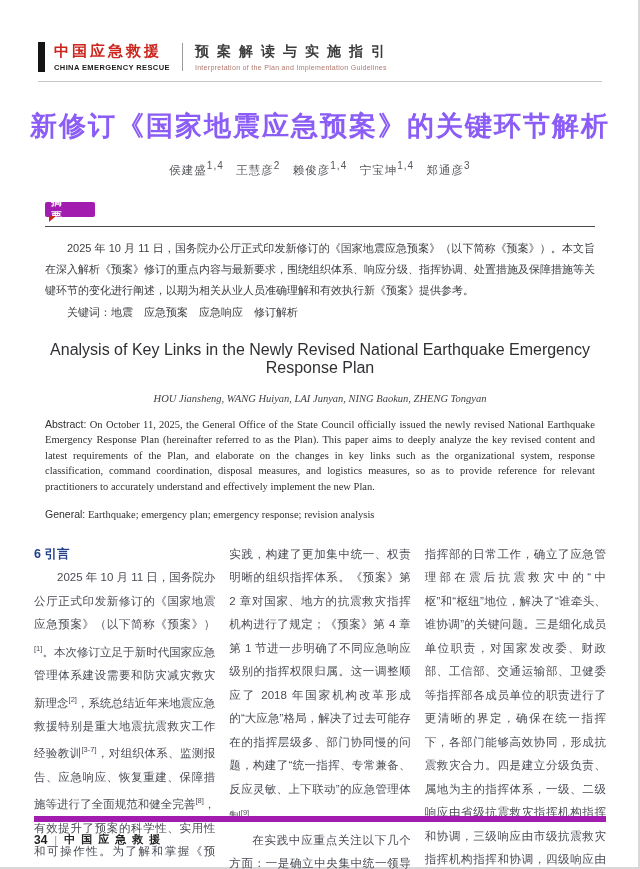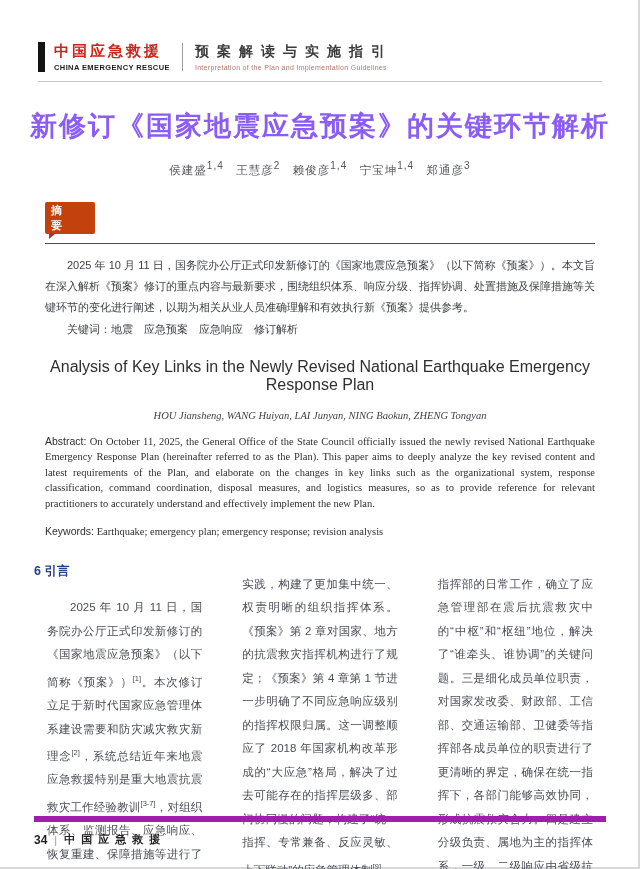--- a/index.html
+++ b/index.html
@@ -27,21 +27,21 @@
   .article-title{
     margin-top:26px; text-align:center;
     font-family:"DejaVu Serif", serif;
     font-size:27px; font-weight:bold; color:#8b5cf6; letter-spacing:2px;
   }
   .authors-cn{ margin-top:16px; text-align:center; font-size:11.5px; color:#55565c; letter-spacing:1px; }
   .authors-cn sup{ font-size:10px; }
   
   .abstract-sec{ margin:24px 45px 0 45px; }
   .abs-badge{
-    position:relative; width:50px; height:32px; background:#c2410c;
+    position:relative; width:50px; height:15px; background:#a21caf;
     color:#fff; font-size:11px; font-weight:bold; letter-spacing:8px;
     display:flex; align-items:center; justify-content:center;
     padding-left:6px; border-radius:2px;
   }
   .abs-badge::after{
     content:""; position:absolute; left:4px; bottom:-5px;
     border-left:7px solid #cb251d; border-bottom:6px solid transparent;
   }
   .abs-rule{ border-top:1px solid #4a4a4a; margin-top:9px; }
   .abs-cn{
@@ -62,21 +62,21 @@
     font-size:10.5px; line-height:15.5px; text-align:justify; color:#2f2f33;
   }
   .en-abs .lbl{ font-weight:normal; font-family:"Liberation Sans", sans-serif; }
   
   .columns{
     margin:20px 34px 0 34px; display:flex; gap:14px;
     height:352px; overflow:hidden;
   }
   .col{ flex:1; min-width:0; font-size:11.5px; line-height:23.5px; color:#4a4c55; text-align:justify; }
   .col .h{ color:#24418c; font-weight:bold; font-size:12.5px; }
-  .col p{ margin:13px; }
+  .col p{ margin:0; }
   .col p.indent{ text-indent:2em; }
   .col sup{ font-size:7.5px; }
   
   .footer{
     position:absolute; left:34px; right:34px; bottom:22px;
     border-top:6px solid #a21caf; padding-top:10px;
     display:flex; align-items:center; color:#1f1f1f;
   }
   .footer .pnum{ font-size:12px; font-weight:bold; }
   .footer .fsep{ margin:0 7px; color:#9a9a9a; font-size:11px; }
@@ -104,21 +104,21 @@
   <div class="abstract-sec">
     <div class="abs-badge">摘 要</div>
     <div class="abs-rule"></div>
     <p class="abs-cn">2025 年 10 月 11 日，国务院办公厅正式印发新修订的《国家地震应急预案》（以下简称《预案》）。本文旨在深入解析《预案》修订的重点内容与最新要求，围绕组织体系、响应分级、指挥协调、处置措施及保障措施等关键环节的变化进行阐述，以期为相关从业人员准确理解和有效执行新《预案》提供参考。</p>
     <p class="kw-cn">关键词：地震　应急预案　应急响应　修订解析</p>
   </div>
 
   <div class="en-title">Analysis of Key Links in the Newly Revised National Earthquake Emergency Response Plan</div>
   <div class="en-authors">HOU Jiansheng, WANG Huiyan, LAI Junyan, NING Baokun, ZHENG Tongyan</div>
   <p class="en-abs"><span class="lbl">Abstract:</span><span> On October 11, 2025, the General Office of the State Council officially issued the newly revised National Earthquake Emergency Response Plan (hereinafter referred to as the Plan). This paper aims to deeply analyze the key revised content and latest requirements of the Plan, and elaborate on the changes in key links such as the organizational system, response classification, command coordination, disposal measures, and logistics measures, so as to provide reference for relevant practitioners to accurately understand and effectively implement the new Plan.</span></p>
-  <p class="en-abs"><span class="lbl">Keywords:</span><span> Earthquake; emergency plan; emergency response; revision analysis</span></p>
+  <p class="en-abs"><span class="lbl">General:</span><span> Earthquake; emergency plan; emergency response; revision analysis</span></p>
 
   <div class="columns">
     <div class="col">
       <div class="h">6 引言</div>
       <p class="indent">2025 年 10 月 11 日，国务院办公厅正式印发新修订的《国家地震应急预案》（以下简称《预案》）<sup>[1]</sup>。本次修订立足于新时代国家应急管理体系建设需要和防灾减灾救灾新理念<sup>[2]</sup>，系统总结近年来地震应急救援特别是重大地震抗震救灾工作经验教训<sup>[3-7]</sup>，对组织体系、监测报告、应急响应、恢复重建、保障措施等进行了全面规范和健全完善<sup>[8]</sup>，有效提升了预案的科学性、实用性和可操作性。为了解和掌握《预案》的核心要义和最新要求，本文结合应急管理实践，对《预案》中的一些关键环节进行了解析。</p>
 
     </div>
     <div class="col">
       <p>实践，构建了更加集中统一、权责明晰的组织指挥体系。《预案》第 2 章对国家、地方的抗震救灾指挥机构进行了规定；《预案》第 4 章第 1 节进一步明确了不同应急响应级别的指挥权限归属。这一调整顺应了 2018 年国家机构改革形成的“大应急”格局，解决了过去可能存在的指挥层级多、部门协同慢的问题，构建了“统一指挥、专常兼备、反应灵敏、上下联动”的应急管理体制<sup>[9]</sup>。</p>
       <p class="indent">在实践中应重点关注以下几个方面：一是确立中央集中统一领导机制，明确在党中央集中统一领导下，开展抗震救灾工作，国务院抗震救灾指挥部负责全国地震应急工作的宏观决策和指挥协调。二是明确办事机构设置，国务院抗震救灾指挥部办公室设在应急管理部，承担</p>

